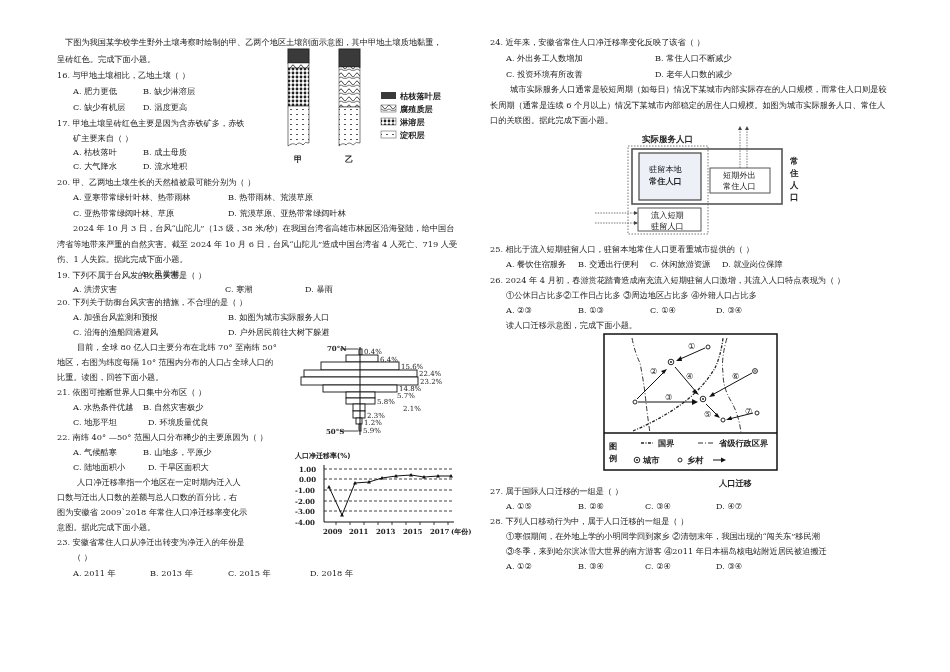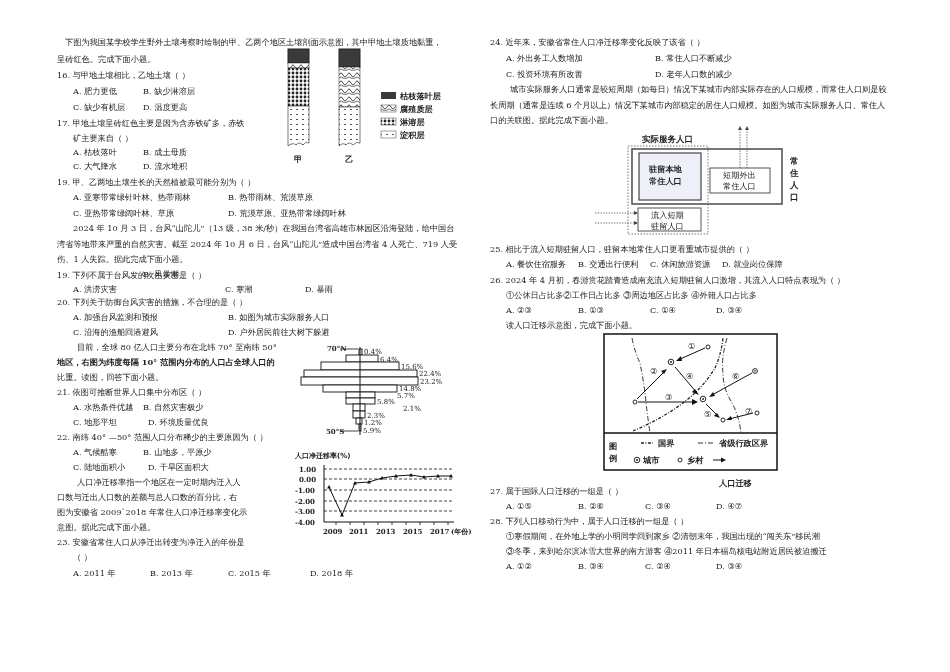--- a/index.html
+++ b/index.html
@@ -66,21 +66,21 @@
         <rect x="98" y="84" width="15" height="7" fill="url(#dots)" stroke="#444" stroke-width="0.5"></rect>
       </svg>
       <div class="line" style="left:11px;top:108px;font-weight:bold;font-family:'DejaVu Sans',sans-serif;">甲</div>
       <div class="line" style="left:62px;top:108px;font-weight:bold;font-family:'DejaVu Sans',sans-serif;">乙</div>
       <div class="line" style="left:117px;top:45px;font-weight:bold;font-family:'DejaVu Sans',sans-serif;">枯枝落叶层</div>
       <div class="line" style="left:117px;top:58px;font-weight:bold;font-family:'DejaVu Sans',sans-serif;">腐殖质层</div>
       <div class="line" style="left:117px;top:71px;font-weight:bold;font-family:'DejaVu Sans',sans-serif;">淋溶层</div>
       <div class="line" style="left:117px;top:84px;font-weight:bold;font-family:'DejaVu Sans',sans-serif;">淀积层</div>
     </div>
 
-    <div class="line" style="left:57px;top:178px;">19. 甲、乙两地土壤生长的天然植被最可能分别为（  ）</div>
+    <div class="line" style="left:57px;top:178px;">20. 甲、乙两地土壤生长的天然植被最可能分别为（  ）</div>
     <div class="line" style="left:73px;top:193px;">A. 亚寒带常绿针叶林、热带雨林</div>
     <div class="line" style="left:228px;top:193px;">B. 热带雨林、荒漠草原</div>
     <div class="line" style="left:73px;top:209px;">C. 亚热带常绿阔叶林、草原</div>
     <div class="line" style="left:228px;top:209px;">D. 荒漠草原、亚热带常绿阔叶林</div>
 
     <div class="line" style="left:73px;top:224px;">2024 年 10 月 3 日，台风“山陀儿”（13 级，38 米/秒）在我国台湾省高雄市林园区沿海登陆，给中国台</div>
     <div class="line" style="left:57px;top:240px;">湾省等地带来严重的自然灾害。截至 2024 年 10 月 6 日，台风“山陀儿”造成中国台湾省 4 人死亡、719 人受</div>
     <div class="line" style="left:57px;top:255px;">伤、1 人失踪。据此完成下面小题。</div>
 
     <div class="line" style="left:57px;top:271px;">19. 下列不属于台风发的次生灾害是（  ）</div>
@@ -89,21 +89,21 @@
     <div class="line" style="left:225px;top:285px;">C. 寒潮</div>
     <div class="line" style="left:305px;top:285px;">D. 暴雨</div>
 
     <div class="line" style="left:57px;top:298px;">20. 下列关于防御台风灾害的措施，不合理的是（  ）</div>
     <div class="line" style="left:73px;top:313px;">A. 加强台风监测和预报</div>
     <div class="line" style="left:228px;top:313px;">B. 如图为城市实际服务人口</div>
     <div class="line" style="left:73px;top:328px;">C. 沿海的渔船回港避风</div>
     <div class="line" style="left:228px;top:328px;">D. 户外居民前往大树下躲避</div>
 
     <div class="line" style="left:77px;top:343px;">目前，全球 80 亿人口主要分布在北纬 70° 至南纬 50°</div>
-    <div class="line" style="left:57px;top:358px;font-weight:bold;">地区，右图为纬度每隔 10° 范围内分布的人口占全球人口的</div>
+    <div class="line" style="left:57px;top:358px;">地区，右图为纬度每隔 10° 范围内分布的人口占全球人口的</div>
     <div class="line" style="left:57px;top:373px;">比重。读图，回答下面小题。</div>
 
     <div class="line" style="left:57px;top:388px;">21. 依图可推断世界人口集中分布区（  ）</div>
     <div class="line" style="left:73px;top:403px;">A. 水热条件优越</div>
     <div class="line" style="left:143px;top:403px;">B. 自然灾害极少</div>
     <div class="line" style="left:73px;top:418px;">C.  地形平坦</div>
     <div class="line" style="left:148px;top:418px;">D. 环境质量优良</div>
 
     <div class="fig" style="left:300px;top:343px;width:175px;height:100px;">
       <svg width="175" height="100" viewBox="0 0 175 100">
@@ -242,21 +242,21 @@
           <line x1="10" y1="98" x2="52" y2="98"></line>
         </g>
         <g fill="#444">
           <polygon points="155,1 153,5 157,5"></polygon>
           <polygon points="162,1 160,5 164,5"></polygon>
           <polygon points="53,88 49,86 49,90"></polygon>
           <polygon points="53,98 49,96 49,100"></polygon>
         </g>
       </svg>
       <div class="line" style="left:57px;top:10px;font-weight:bold;font-family:'DejaVu Sans',sans-serif;font-size:8.5px;">实际服务人口</div>
-      <div class="line" style="left:64px;top:40px;font-weight:bold;font-family:'DejaVu Sans',sans-serif;">驻留本地</div>
+      <div class="line" style="left:64px;top:40px;font-weight:normal;font-family:'DejaVu Sans',sans-serif;">驻留本地</div>
       <div class="line" style="left:64px;top:52px;font-weight:bold;font-family:'DejaVu Sans',sans-serif;">常住人口</div>
       <div class="line" style="left:138px;top:46px;font-family:'DejaVu Sans',sans-serif;">短期外出</div>
       <div class="line" style="left:138px;top:57px;font-family:'DejaVu Sans',sans-serif;">常住人口</div>
       <div class="line" style="left:66px;top:86px;font-family:'DejaVu Sans',sans-serif;">流入短期</div>
       <div class="line" style="left:66px;top:97px;font-family:'DejaVu Sans',sans-serif;">驻留人口</div>
       <div style="position:absolute;left:205px;top:30px;width:10px;font-weight:bold;font-family:'DejaVu Sans',sans-serif;font-size:8.5px;line-height:12px;white-space:normal;word-break:break-all;">常住人口</div>
     </div>
 
     <div class="line" style="left:490px;top:245px;">25. 相比于流入短期驻留人口，驻留本地常住人口更看重城市提供的（  ）</div>
     <div class="line" style="left:506px;top:260px;">A. 餐饮住宿服务</div>

